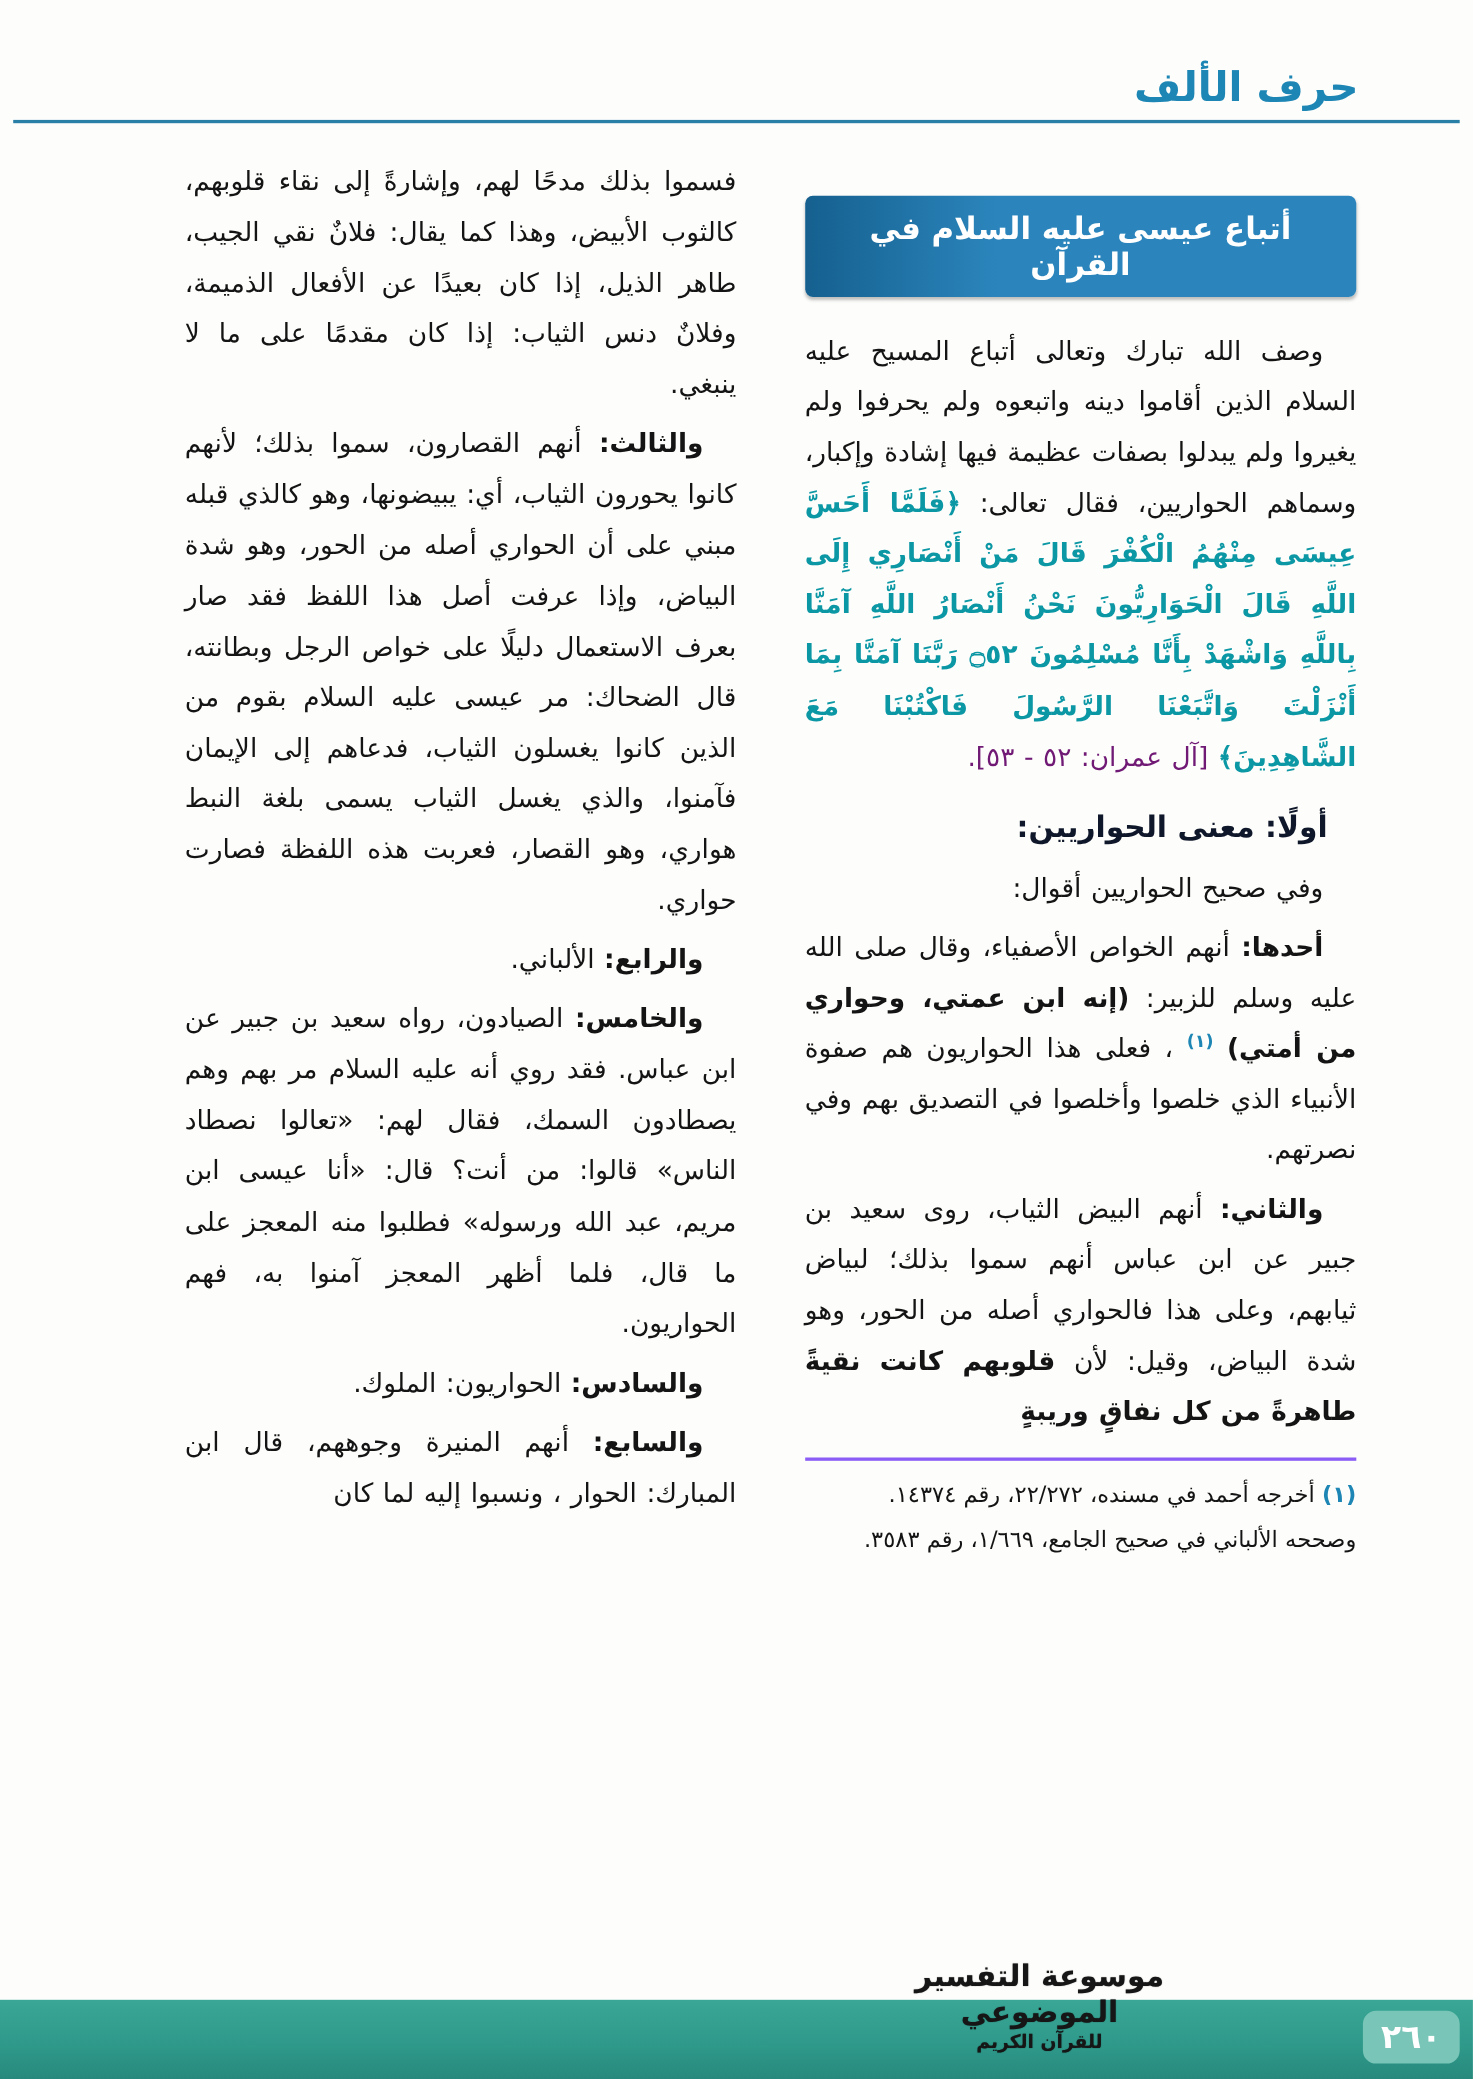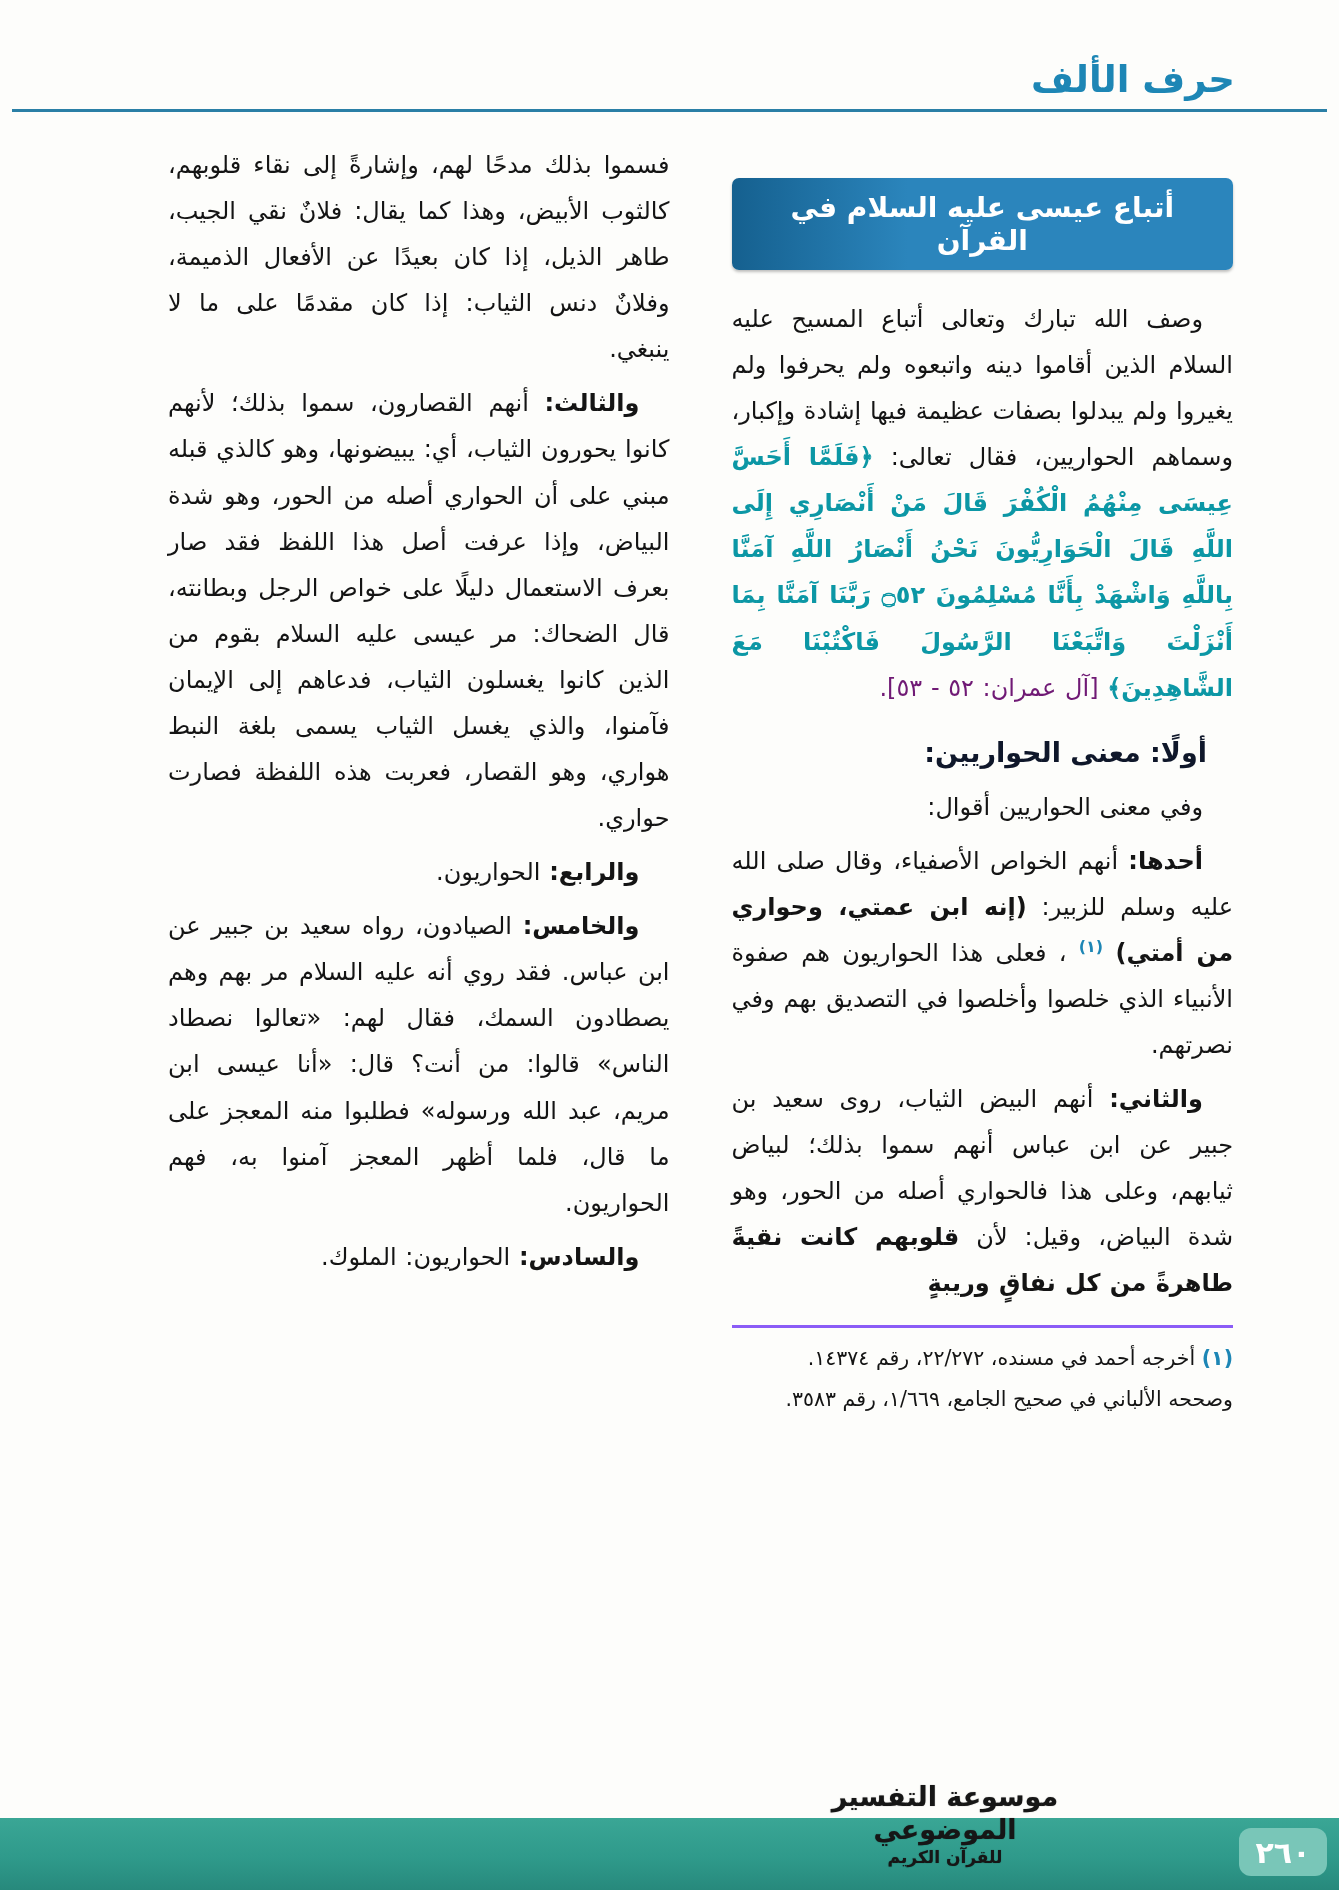--- a/index.html
+++ b/index.html
@@ -130,21 +130,21 @@
       <div class="title-box">أتباع عيسى عليه السلام في القرآن</div>
 
       <p class="para">
         <span>وصف الله تبارك وتعالى أتباع المسيح عليه السلام الذين أقاموا دينه واتبعوه ولم يحرفوا ولم يغيروا ولم يبدلوا بصفات عظيمة فيها إشادة وإكبار، وسماهم الحواريين، فقال تعالى: </span>
         <span class="quran">﴿فَلَمَّا أَحَسَّ عِيسَى مِنْهُمُ الْكُفْرَ قَالَ مَنْ أَنْصَارِي إِلَى اللَّهِ قَالَ الْحَوَارِيُّونَ نَحْنُ أَنْصَارُ اللَّهِ آمَنَّا بِاللَّهِ وَاشْهَدْ بِأَنَّا مُسْلِمُونَ ۝٥٢ رَبَّنَا آمَنَّا بِمَا أَنْزَلْتَ وَاتَّبَعْنَا الرَّسُولَ فَاكْتُبْنَا مَعَ الشَّاهِدِينَ﴾</span>
         <span class="verse-ref"> [آل عمران: ٥٢ - ٥٣].</span>
       </p>
 
       <h2 class="section-heading">أولًا: معنى الحواريين:</h2>
 
-      <p class="para">وفي معنى الحواريين أقوال:</p>
+      <p class="para">وفي صحيح الحواريين أقوال:</p>
 
       <p class="para">
         <span class="lead">أحدها:</span>
         <span> أنهم الخواص الأصفياء، وقال صلى الله عليه وسلم للزبير: </span>
         <span class="emph">(إنه ابن عمتي، وحواري من أمتي)</span>
         <span class="fn-ref">(١)</span>
         <span>، فعلى هذا الحواريون هم صفوة الأنبياء الذي خلصوا وأخلصوا في التصديق بهم وفي نصرتهم.</span>
       </p>
 
       <p class="para">
@@ -163,27 +163,30 @@
     </section>
 
     <section class="col">
       <p class="para no-indent">
         <span class="lead"></span><span>فسموا بذلك مدحًا لهم، وإشارةً إلى نقاء قلوبهم، كالثوب الأبيض، وهذا كما يقال: فلانٌ نقي الجيب، طاهر الذيل، إذا كان بعيدًا عن الأفعال الذميمة، وفلانٌ دنس الثياب: إذا كان مقدمًا على ما لا ينبغي.</span>
       </p>
       <p class="para">
         <span class="lead">والثالث:</span><span> أنهم القصارون، سموا بذلك؛ لأنهم كانوا يحورون الثياب، أي: يبيضونها، وهو كالذي قبله مبني على أن الحواري أصله من الحور، وهو شدة البياض، وإذا عرفت أصل هذا اللفظ فقد صار بعرف الاستعمال دليلًا على خواص الرجل وبطانته، قال الضحاك: مر عيسى عليه السلام بقوم من الذين كانوا يغسلون الثياب، فدعاهم إلى الإيمان فآمنوا، والذي يغسل الثياب يسمى بلغة النبط هواري، وهو القصار، فعربت هذه اللفظة فصارت حواري.</span>
       </p>
       <p class="para">
-        <span class="lead">والرابع:</span><span> الحواريون.</span>
+        <span class="lead">والرابع:</span><span> الألباني.</span>
       </p>
       <p class="para">
         <span class="lead">والخامس:</span><span> الصيادون، رواه سعيد بن جبير عن ابن عباس. فقد روي أنه عليه السلام مر بهم وهم يصطادون السمك، فقال لهم: «تعالوا نصطاد الناس» قالوا: من أنت؟ قال: «أنا عيسى ابن مريم، عبد الله ورسوله» فطلبوا منه المعجز على ما قال، فلما أظهر المعجز آمنوا به، فهم الحواريون.</span>
       </p>
       <p class="para">
         <span class="lead">والسادس:</span><span> الحواريون: الملوك.</span>
+      </p>
+      <p class="para">
+        <span class="lead">والسابع:</span><span> أنهم المنيرة وجوههم، قال ابن المبارك: الحوار ، ونسبوا إليه لما كان</span>
       </p>
     </section>
 
   </main>
 
   <div class="stamp">
     <div class="stamp-line1">موسوعة التفسير الموضوعي</div>
     <div class="stamp-line2">للقرآن الكريم</div>
   </div>
 

